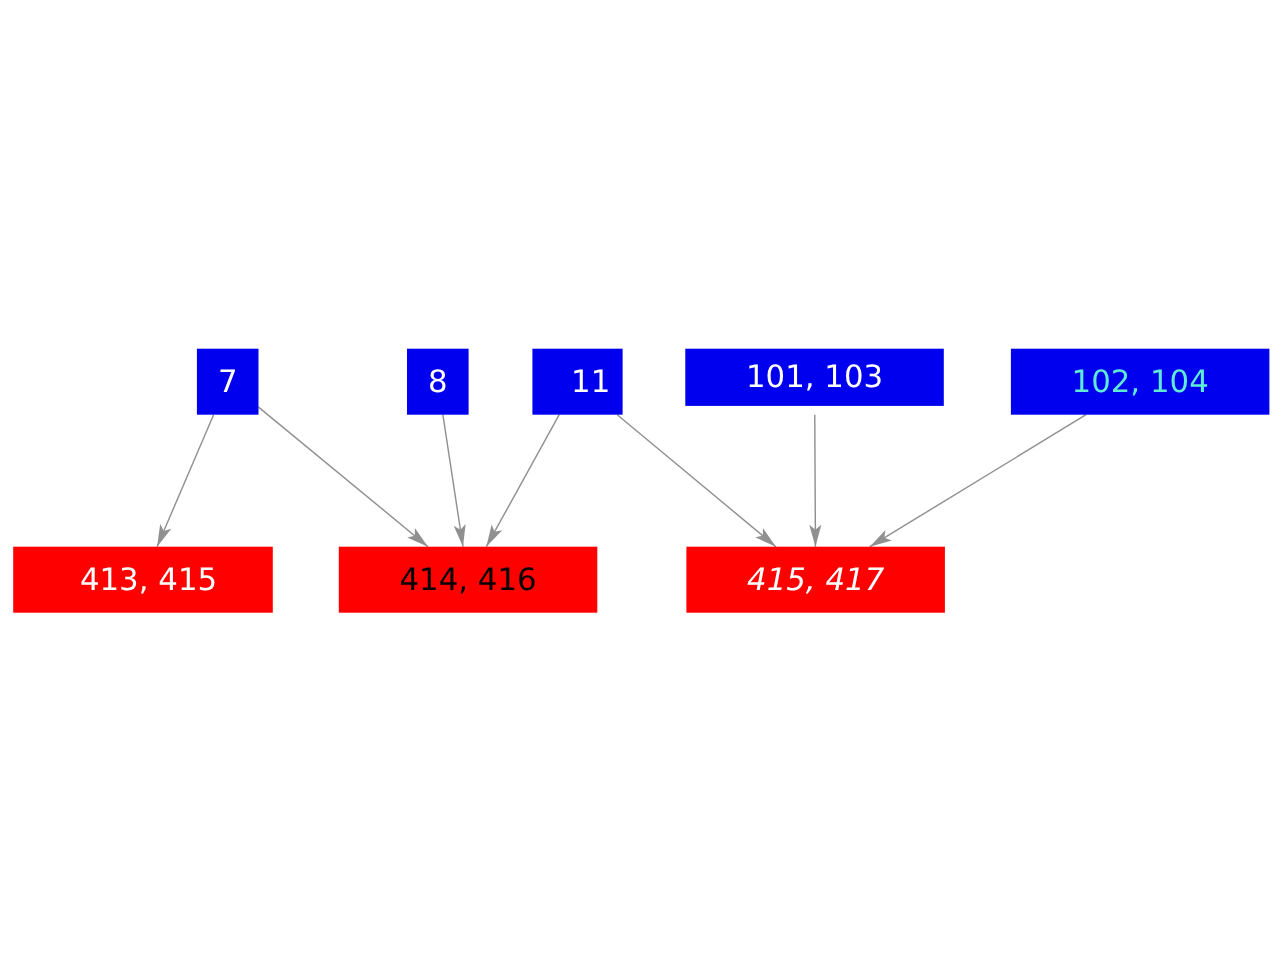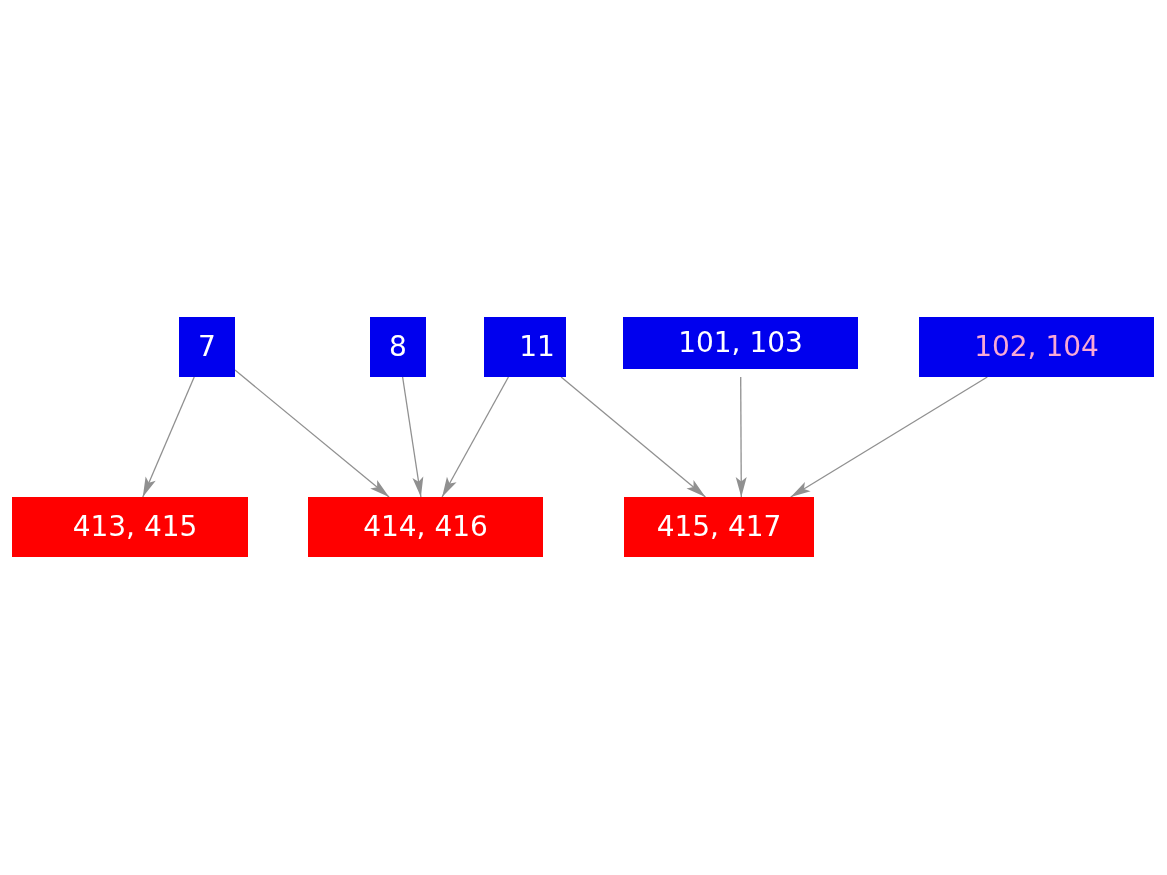--- a/index.html
+++ b/index.html
@@ -53,18 +53,18 @@
         <line x1="561.1" y1="377.0" x2="705.4" y2="497.0" stroke="#909090" stroke-width="1.3" marker-end="url(#arrowhead)"></line>
         <line x1="740.7" y1="377.0" x2="741.3" y2="497.0" stroke="#909090" stroke-width="1.3" marker-end="url(#arrowhead)"></line>
         <line x1="987.3" y1="377.0" x2="790.7" y2="497.0" stroke="#909090" stroke-width="1.3" marker-end="url(#arrowhead)"></line>
       </g>
   </svg>
   <div id="node-layer">
       <div class="node" style="left: 179px; top: 317px; width: 56px; height: 60px; background: rgb(0, 0, 238); color: rgb(255, 255, 255);">7</div>
       <div class="node" style="left: 370px; top: 317px; width: 56px; height: 60px; background: rgb(0, 0, 238); color: rgb(255, 255, 255);">8</div>
       <div class="node" style="left: 484px; top: 317px; width: 82px; height: 60px; background: rgb(0, 0, 238); color: rgb(255, 255, 255); padding-left: 24px;">11</div>
       <div class="node" style="left: 623px; top: 317px; width: 235px; height: 52px; background: rgb(0, 0, 238); color: rgb(255, 255, 255);">101, 103</div>
-      <div class="node" style="left: 919px; top: 317px; width: 235px; height: 60px; background: rgb(0, 0, 238); color: #f9a8d4;">102, 104</div>
+      <div class="node" style="left: 919px; top: 317px; width: 235px; height: 60px; background: rgb(0, 0, 238); color: #5eead4;">102, 104</div>
       <div class="node" style="left: 12px; top: 497px; width: 236px; height: 60px; background: rgb(255, 0, 0); color: rgb(255, 255, 255); padding-left: 10px;">413, 415</div>
-      <div class="node" style="left: 308px; top: 497px; width: 235px; height: 60px; background: rgb(255, 0, 0); color: #ffffff;">414, 416</div>
-      <div class="node" style="left: 624px; top: 497px; width: 190px; height: 60px; background: rgb(255, 0, 0); color: rgb(255, 255, 255);">415, 417</div>
+      <div class="node" style="left: 308px; top: 497px; width: 235px; height: 60px; background: rgb(255, 0, 0); color: #000000;">414, 416</div>
+      <div class="node" style="left: 624px; top: 497px; width: 235px; height: 60px; background: rgb(255, 0, 0); color: rgb(255, 255, 255); font-style: italic;">415, 417</div>
     </div>
 </div>
 
 </body></html>

